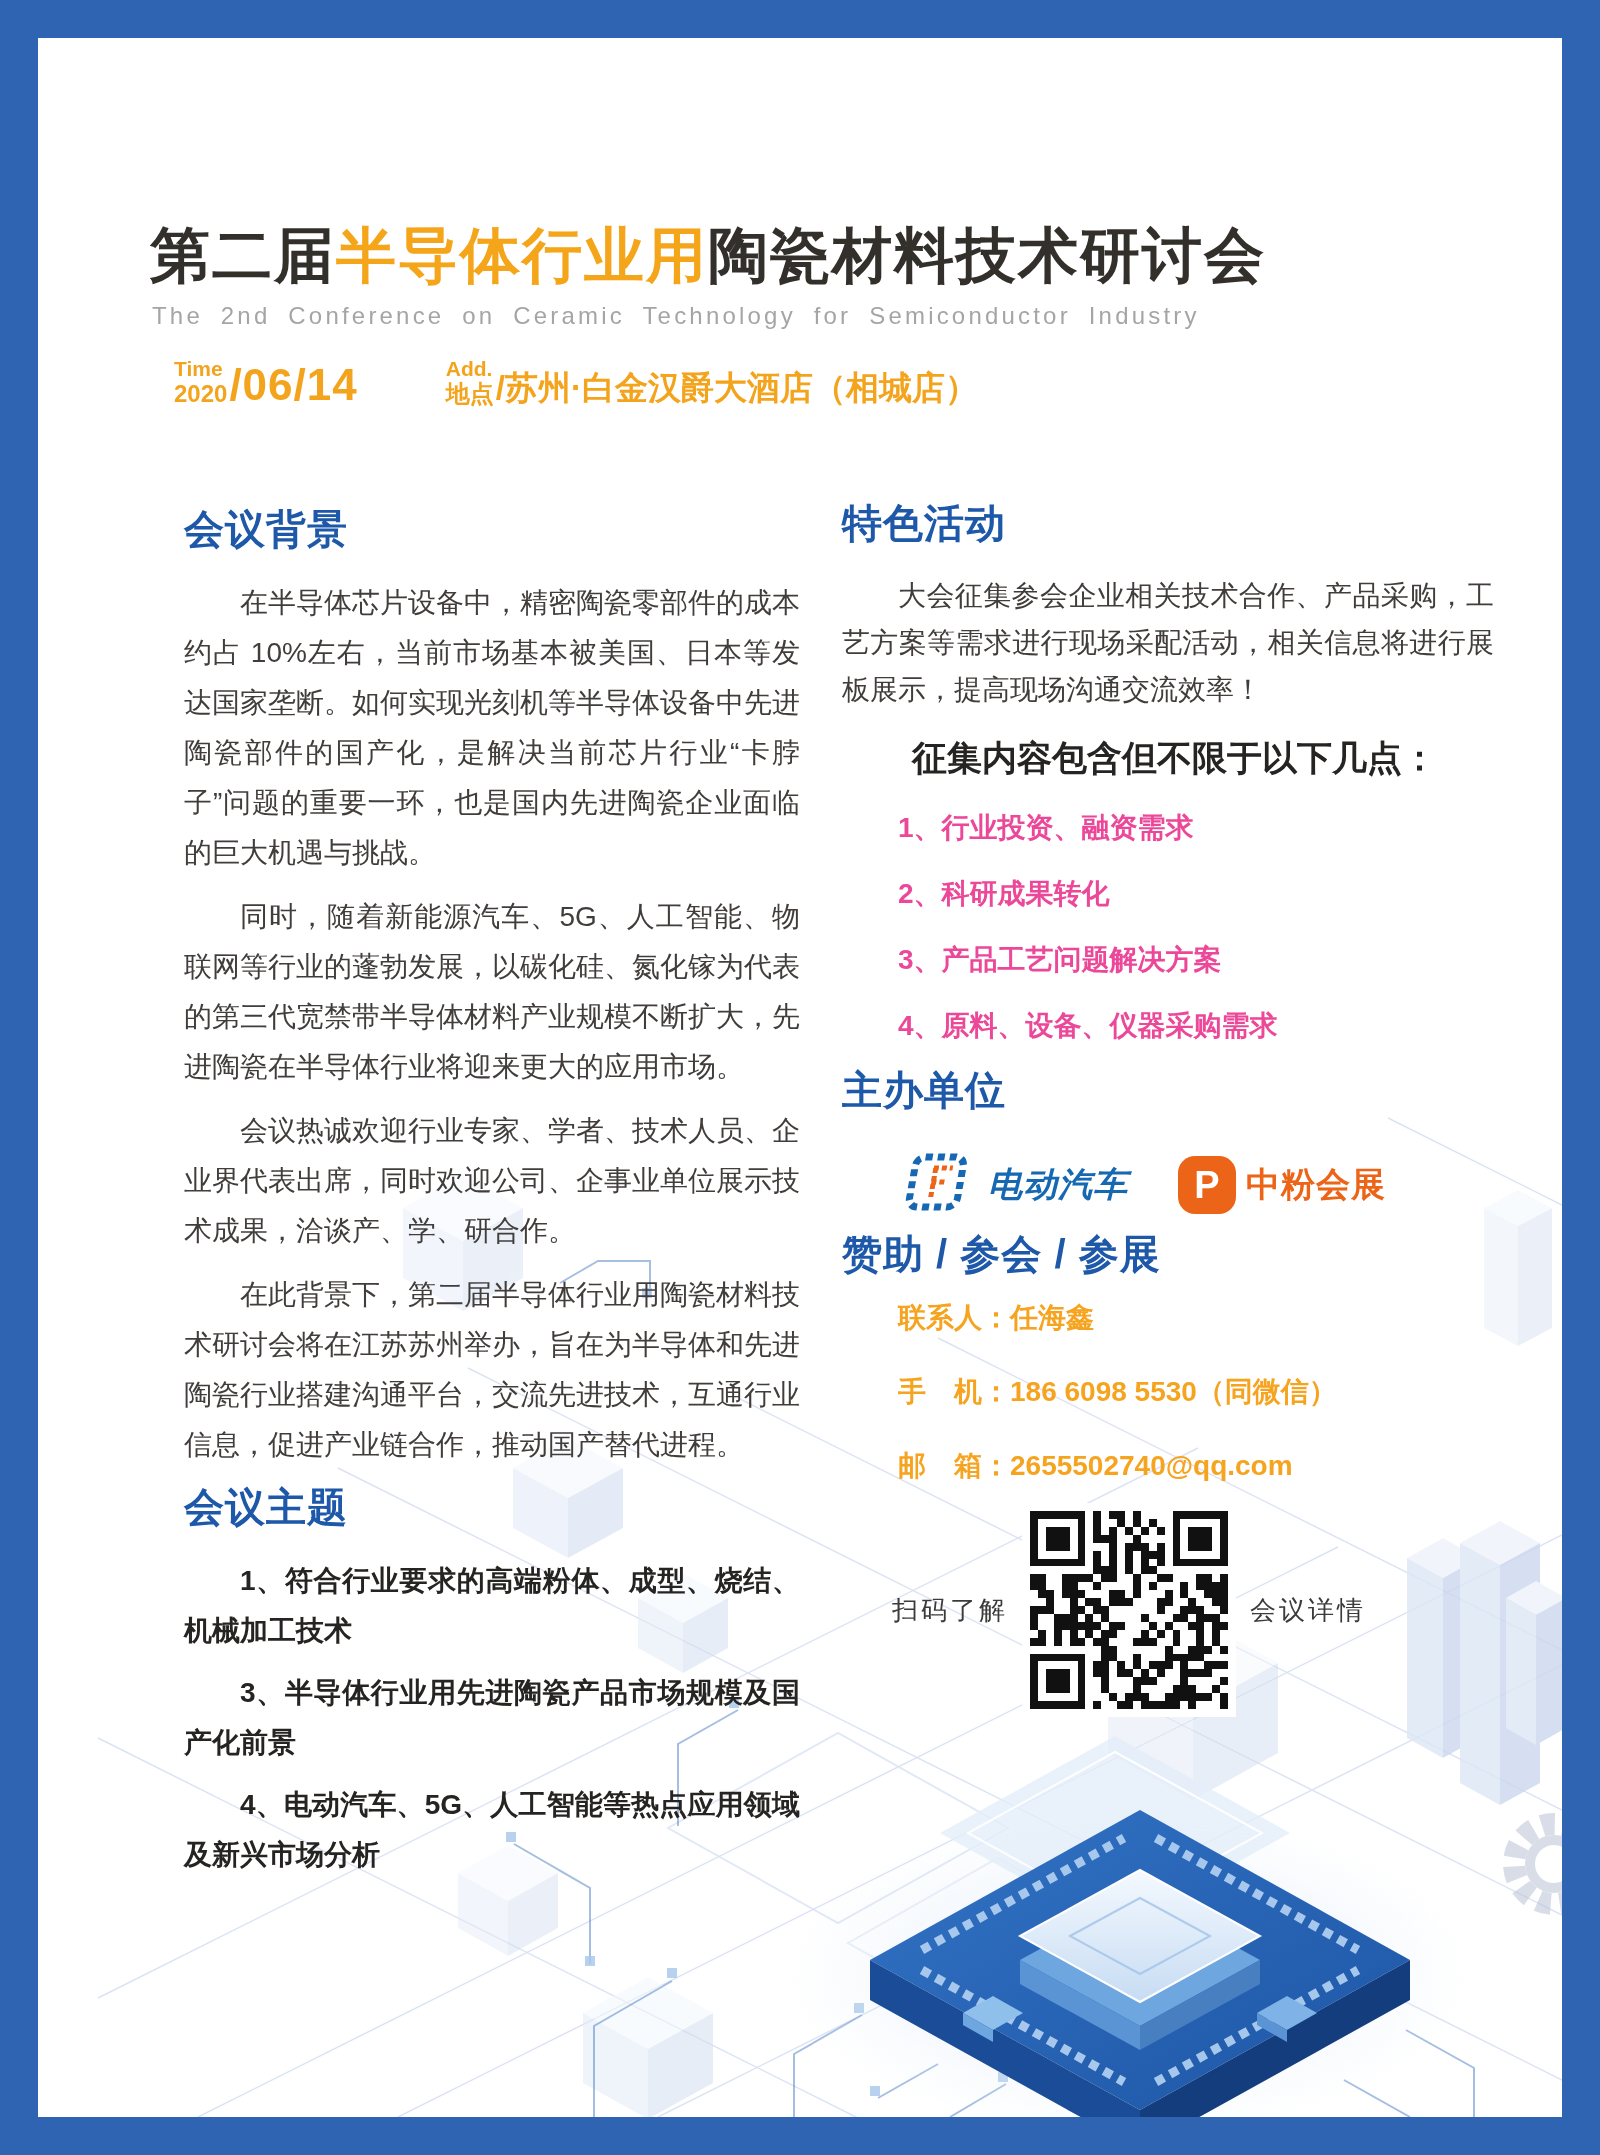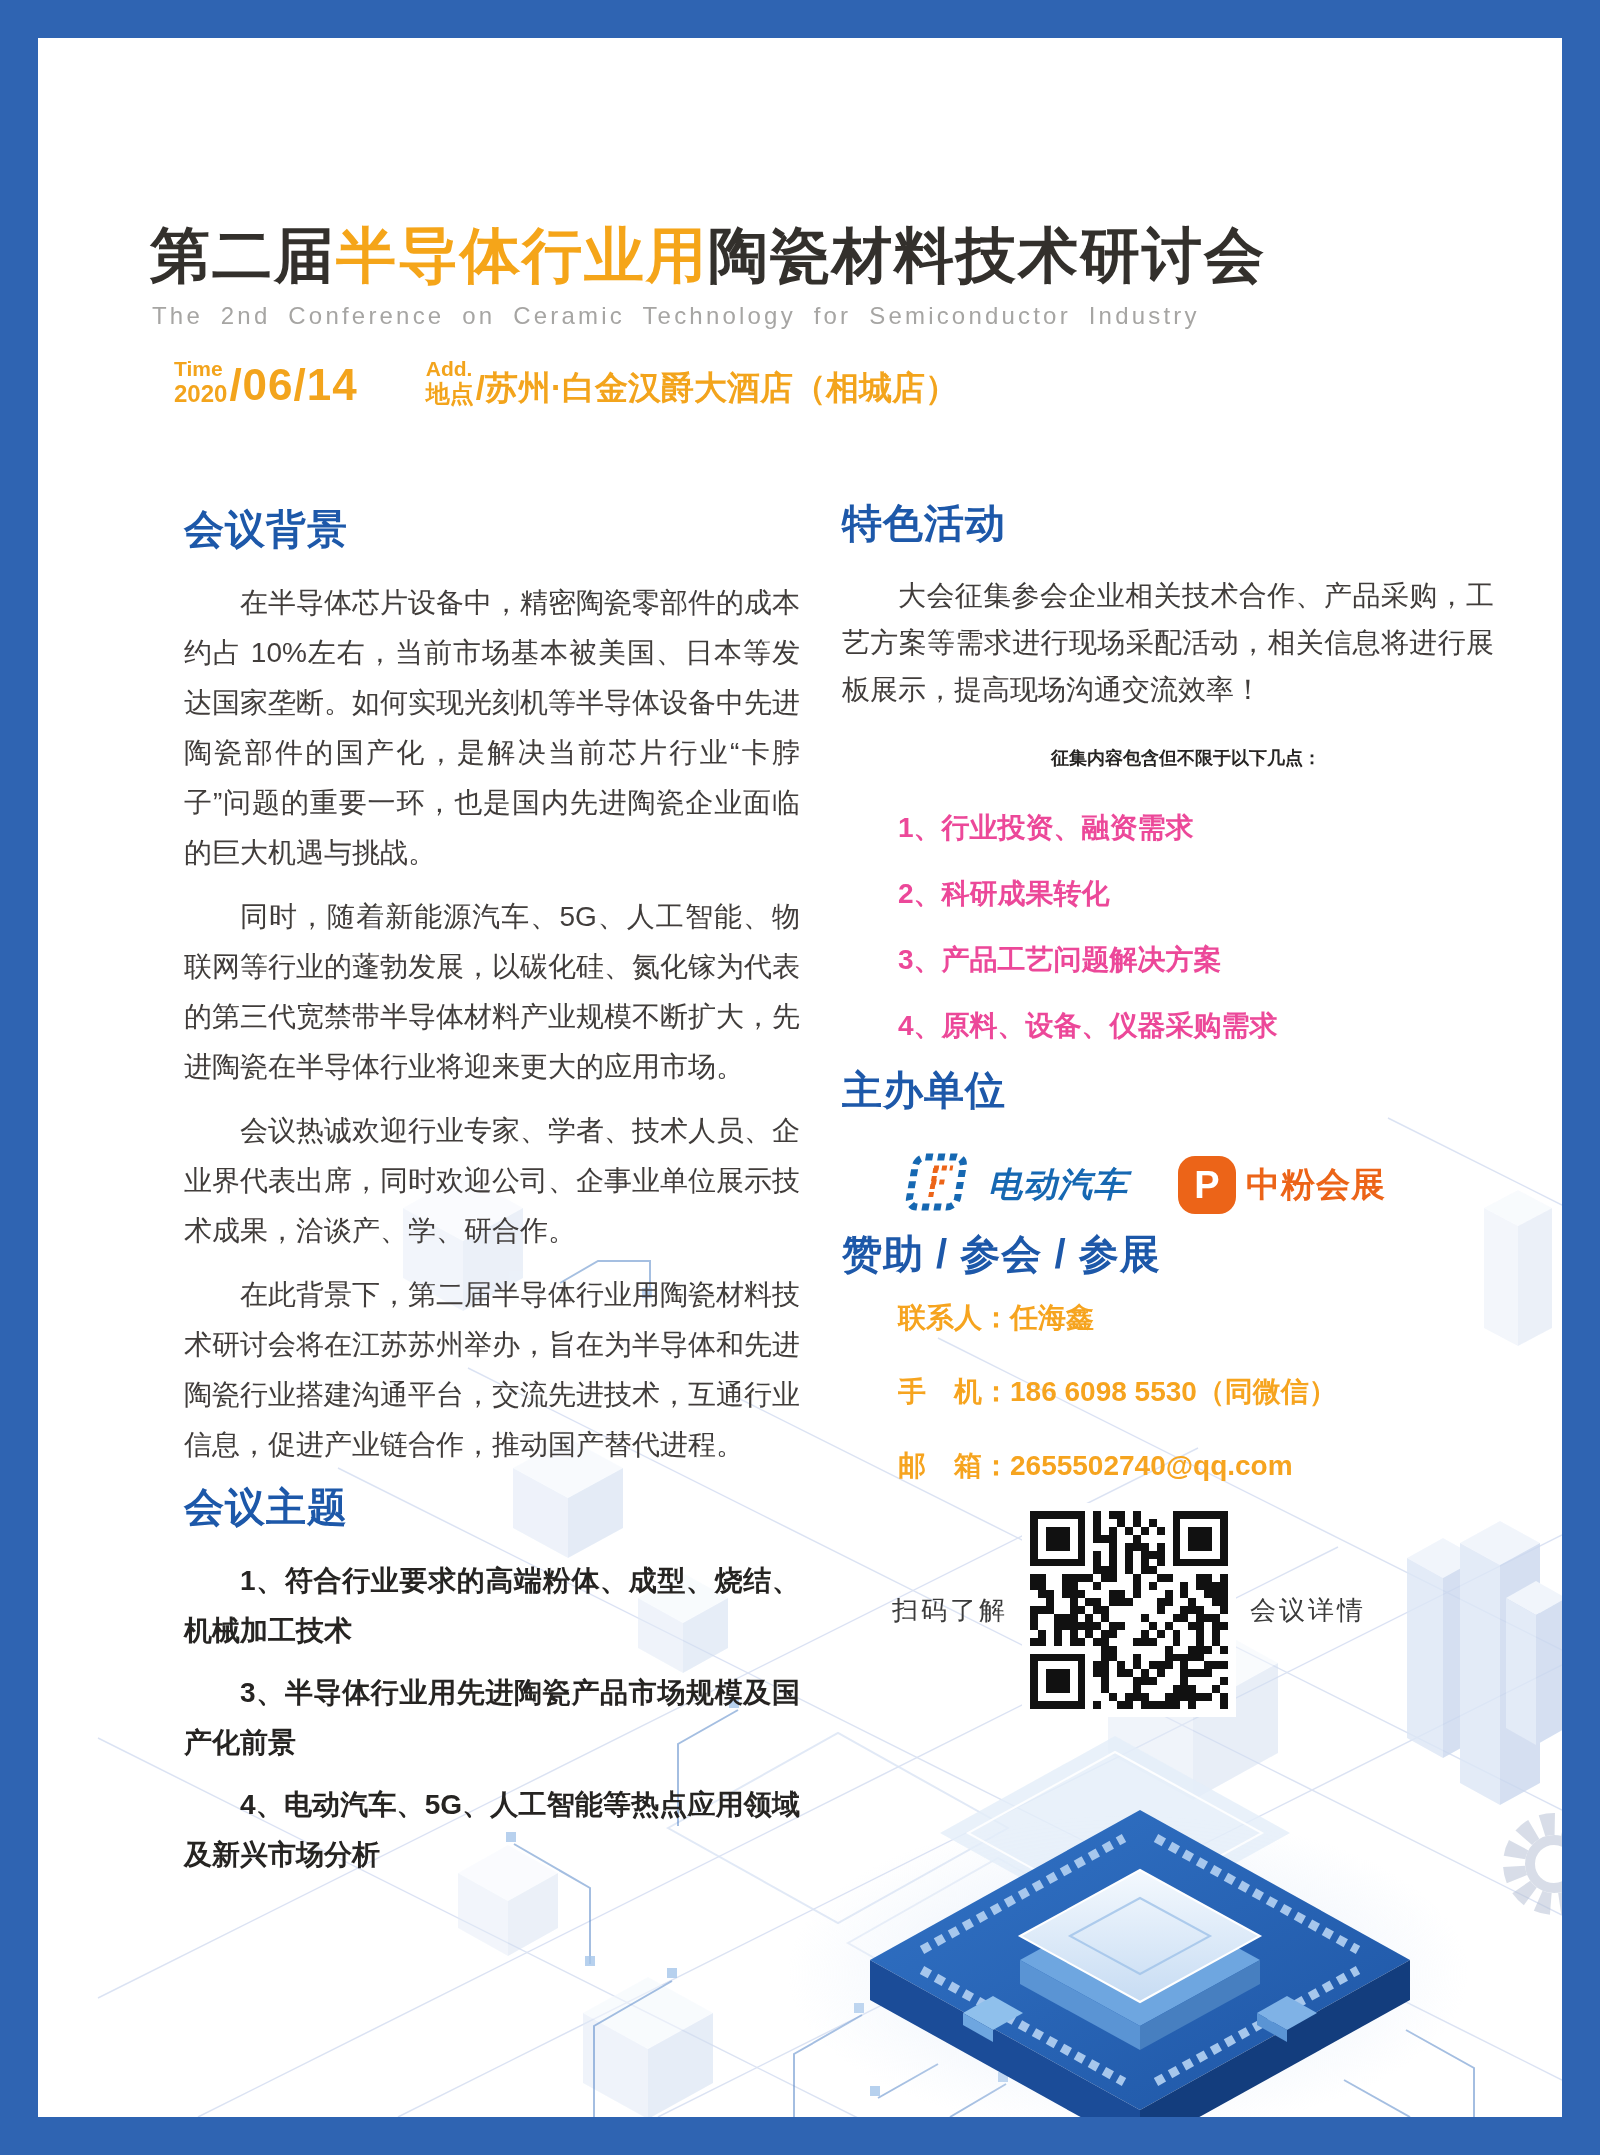--- a/index.html
+++ b/index.html
@@ -21,21 +21,21 @@
     font-size:60px;font-weight:900;letter-spacing:2px;color:#33302c;
   }
   .main-title .hl{color:#f5a519;}
   .subtitle{
     position:absolute;left:102px;top:264px;white-space:nowrap;
     font-size:24px;font-weight:500;color:#a6a5a3;
     letter-spacing:3.2px;word-spacing:8px;
   }
   .meta{
     position:absolute;left:124px;top:320px;display:flex;align-items:flex-end;
-    gap:68px;color:#f3a41c;
+    gap:88px;color:#f3a41c;
   }
   .meta-group{display:flex;align-items:flex-end;}
   .stack{display:flex;flex-direction:column;line-height:1.08;font-weight:700;}
   .stack .sm{font-size:21px;font-weight:600;}
   .stack .lg{font-size:24px;}
   .big-date{font-size:44px;font-weight:800;letter-spacing:1px;line-height:1;margin-left:2px;}
   .big-addr{font-size:33px;font-weight:800;line-height:1.1;margin-left:2px;}
 
   .col-left{position:absolute;left:134px;top:468px;width:616px;}
   .col-right{position:absolute;left:792px;top:462px;width:652px;}
@@ -51,22 +51,22 @@
   .topics-h{margin-top:44px;}
   .topic-item{
     font-size:28px;line-height:50px;color:#262422;font-weight:700;
     text-align:justify;text-indent:2em;margin:0 0 12px 0;
   }
   .feature-intro{
     font-size:28px;line-height:47px;color:#413d3b;
     text-align:justify;text-indent:2em;margin:0 0 20px 0;
   }
   .list-title{
-    font-size:18px;font-weight:800;color:#262422;
-    text-indent:2em;margin:0 0 20px 0;line-height:50px;text-align:center;
+    font-size:35px;font-weight:800;color:#262422;
+    text-indent:2em;margin:0 0 20px 0;line-height:50px;
   }
   .feature-item{
     font-size:28px;font-weight:700;color:#ec4899;
     text-indent:2em;margin:0 0 16px 0;line-height:50px;
   }
   .org-h{margin-top:40px;margin-bottom:20px;}
   .logos{display:flex;align-items:center;gap:50px;margin-left:56px;height:92px;}
   .logo{display:flex;align-items:center;gap:10px;}
   .logo-name-blue{color:#1668b2;font-size:34px;font-weight:900;font-style:italic;letter-spacing:1px;}
   .logo-name-orange{color:#ec6418;font-size:34px;font-weight:900;letter-spacing:1px;}

